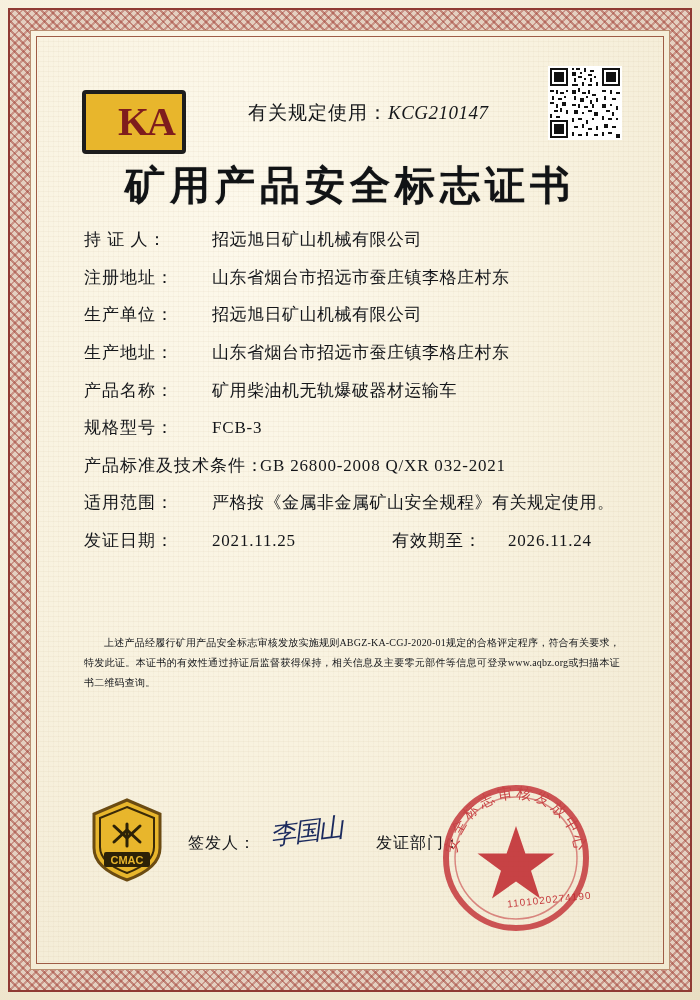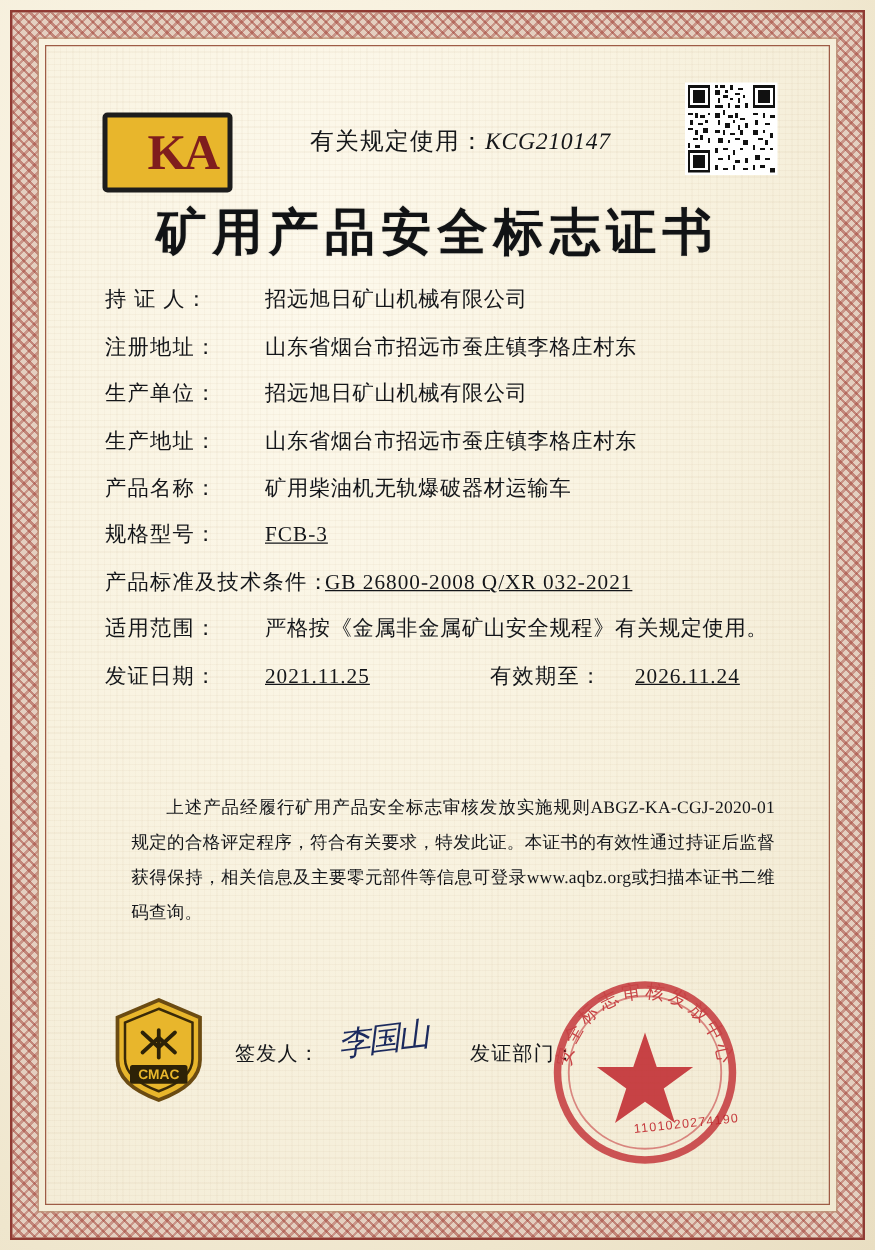--- a/index.html
+++ b/index.html
@@ -160,21 +160,20 @@
     flex: 0 0 176px;
   }
   .field-value {
     flex: 1 1 auto;
     letter-spacing: 0.5px;
     line-height: 1.45;
   }
   .field-value.mono {
     font-family: "Liberation Serif", serif;
     letter-spacing: 0.8px;
-    text-decoration: underline;
   }
   .field-row.dual .field-value {
     flex: 0 0 auto;
     width: 180px;
   }
   .field-label2 {
     flex: 0 0 116px;
     letter-spacing: 1px;
     white-space: nowrap;
   }
@@ -182,27 +181,26 @@
     line-height: 1.6;
   }
 
   
   .paragraph {
     position: absolute;
     top: 595px;
     left: 46px;
     right: 42px;
     font-family: "Liberation Serif", serif;
-    font-size: 14px;
+    font-size: 10px;
     line-height: 2.0;
     color: #14161a;
     text-align: justify;
     text-indent: 2em;
     letter-spacing: 0.2px;
-    margin-left: 21px;
   }
 
   
   .cmac-seal {
     position: absolute;
     left: 52px;
     top: 760px;
     width: 74px;
     height: 84px;
   }

